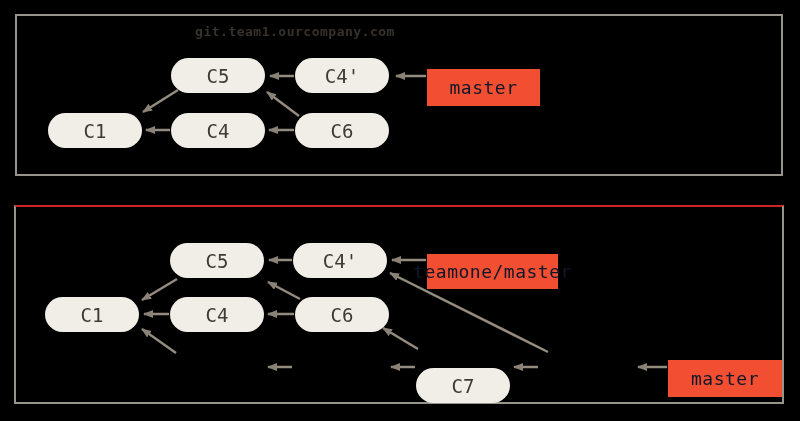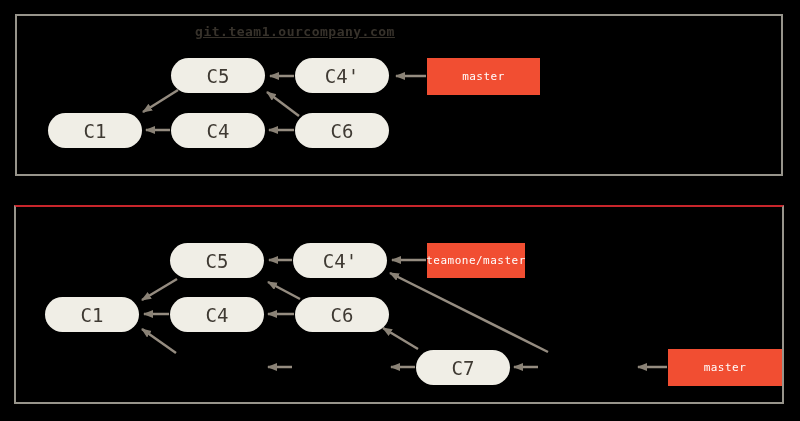--- a/index.html
+++ b/index.html
@@ -8,33 +8,33 @@
     background:#000000;
     font-family:"DejaVu Sans Mono","Liberation Mono",monospace;
     position:relative;
   }
   .canvas{position:absolute;left:0;top:0;width:800px;height:421px;}
   .panel{position:absolute;border:2px solid #97948b;box-sizing:border-box;background:transparent;}
   #panel-server{left:15px;top:14px;width:768px;height:162px;}
   #panel-computer{left:14px;top:205px;width:770px;height:199px;border-top-color:#c9252b;}
   .panel-title{
     position:absolute;font-weight:bold;font-size:13px;line-height:14px;
-    color:#37322b;text-align:center;letter-spacing:.5px;white-space:nowrap;text-decoration:underline;
+    color:#37322b;text-align:center;letter-spacing:.5px;white-space:nowrap;
   }
   #title-server{left:160px;top:25px;width:270px;}
   #title-computer{left:227px;top:218px;width:140px;}
   .node{
     position:absolute;width:94px;height:35px;background:#f0eee6;border-radius:17.5px;
     display:flex;align-items:center;justify-content:center;
     font-size:19px;color:#3f3a33;white-space:nowrap;
   }
   .branch{
-    position:absolute;background:#f14e32;color:#ffffff;
+    position:absolute;background:#f14e32;color:#0f172a;
     display:flex;align-items:center;justify-content:center;
-    font-size:11px;letter-spacing:.5px;white-space:nowrap;
+    font-size:18px;letter-spacing:.5px;white-space:nowrap;margin-top:11px;
   }
   svg.arrows{position:absolute;left:0;top:0;width:800px;height:421px;pointer-events:none;}
   svg.arrows line{stroke:#958c80;stroke-width:2.5;}
 </style>
 </head>
 <body>
 
 <div class="canvas">
 
   <div class="panel" id="panel-server"></div>
@@ -76,17 +76,17 @@
   <div class="node" style="left:48px;top:113px">C1</div>
   <div class="node" style="left:171px;top:113px">C4</div>
   <div class="node" style="left:295px;top:113px">C6</div>
   <div class="branch" style="left:427px;top:58px;width:113px;height:37px">master</div>
 
   <div class="node" style="left:170px;top:243px">C5</div>
   <div class="node" style="left:293px;top:243px">C4'</div>
   <div class="node" style="left:45px;top:297px">C1</div>
   <div class="node" style="left:170px;top:297px">C4</div>
   <div class="node" style="left:295px;top:297px">C6</div>
-  <div class="node" style="left:416px;top:350px">C7</div>
-  <div class="branch" style="left:427px;top:243px;width:98px;height:35px">teamone/master</div>
+  <div class="node" style="left:416px;top:368px">C7</div>
+  <div class="branch" style="left:427px;top:243px;width:131px;height:35px">teamone/master</div>
   <div class="branch" style="left:668px;top:349px;width:114px;height:37px">master</div>
 
 </div>
 
 </body></html>

